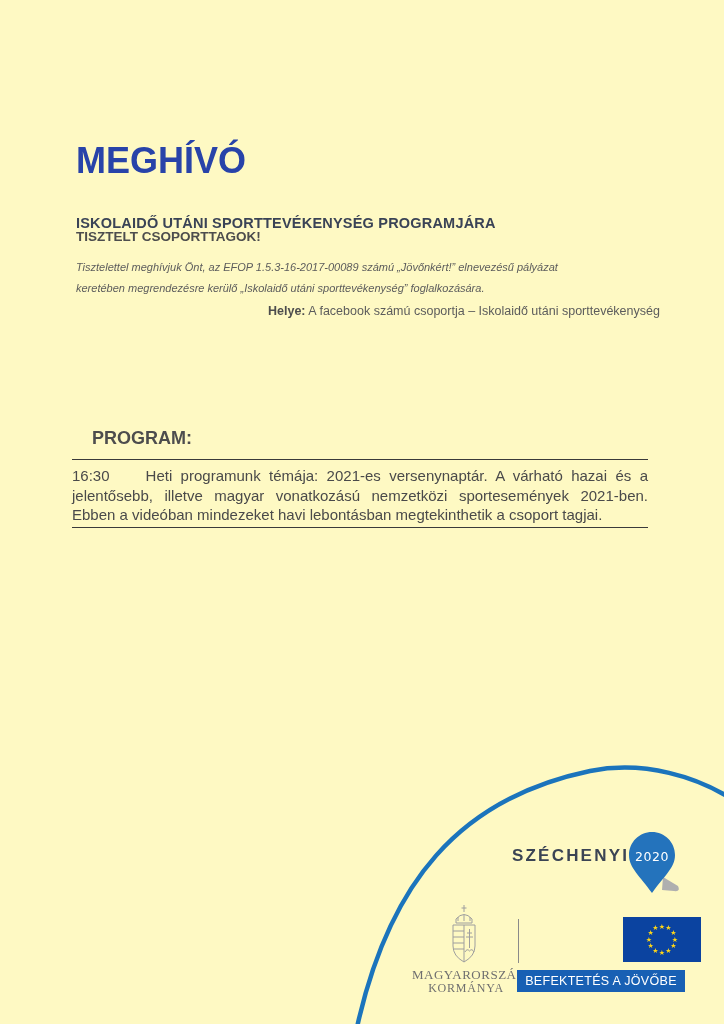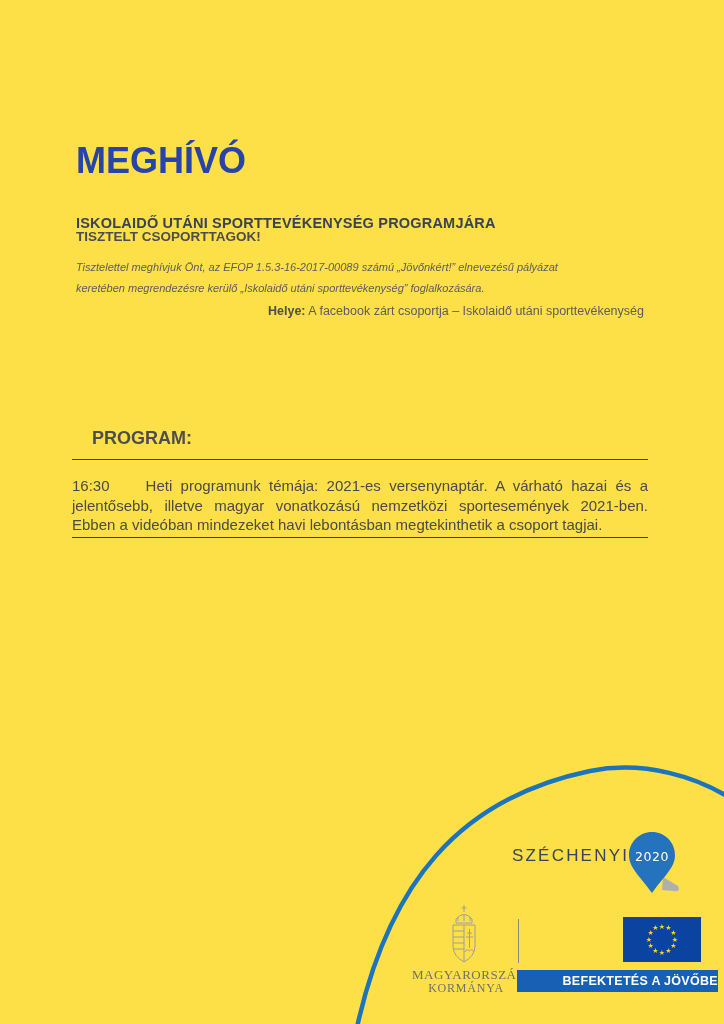--- a/index.html
+++ b/index.html
@@ -1,17 +1,17 @@
 <!DOCTYPE html>
 <html><head>
 <meta charset="utf-8">
 <style>
   html,body{margin:0;padding:0;background:#e8e8e8;}
   .page{
-    position:relative;width:724px;height:1024px;background:#fde047;
+    position:relative;width:724px;height:1024px;background:#fef9c3;
     margin:0 auto;overflow:hidden;
     font-family:"Liberation Sans",sans-serif;
   }
   
   .doc-title{
     position:absolute;left:76px;top:140px;
     font-size:36px;font-weight:bold;color:#2843A9;letter-spacing:0px;
   }
   .doc-subtitle{
     position:absolute;left:76px;top:187px;
@@ -31,62 +31,62 @@
   #date-line{left:255px;top:332px;}
   .hspace{display:inline-block;width:22px;}
   
   .program-heading{
     position:absolute;left:92px;top:428px;
     font-size:18px;font-weight:bold;color:#4D4D4D;
   }
   .program-box{
     position:absolute;left:72px;top:459px;width:576px;
     border-top:1.5px solid #3A3A3A;border-bottom:1.5px solid #3A3A3A;
-    padding:16px 0 2px 0;
+    padding:6px 0 2px 0;
     font-size:15px;line-height:19.5px;color:#4A4A4A;text-align:justify;
   }
   .program-box .tab{display:inline-block;width:36px;}
   
   .arc-svg{position:absolute;left:0;top:0;width:724px;height:1024px;pointer-events:none;}
   .szechenyi-text{
     position:absolute;left:512px;top:846px;
-    font-size:17px;font-weight:normal;color:#3B4454;letter-spacing:2.2px;
+    font-size:17px;font-weight:bold;color:#3B4454;letter-spacing:2.2px;
   }
   .pin-svg{position:absolute;left:629px;top:831px;width:52px;height:64px;}
   .coa-svg{position:absolute;left:444px;top:904px;width:40px;height:62px;}
   .gov-text{
     position:absolute;left:412px;top:968px;width:108px;text-align:center;
     font-family:"Liberation Serif",serif;color:#6F6F6F;
   }
   .gov-text .l1{font-size:13px;letter-spacing:.5px;line-height:14px;}
   .gov-text .l2{font-size:12px;letter-spacing:.8px;line-height:13px;}
   .eu-divider{position:absolute;left:518px;top:919px;width:1px;height:44px;background:#8A8A8A;}
   .eu-text{position:absolute;left:527px;top:918px;font-size:12.5px;line-height:15.5px;color:#3A3A3A;}
   .eu-text .b{font-weight:bold;}
   .eu-flag{position:absolute;left:623px;top:917px;width:78px;height:45px;}
   .invest-badge{
     position:absolute;left:517px;top:970px;width:168px;height:22px;
-    background:#1860B4;color:#ffffff;font-weight:bold;font-size:12.5px;
-    text-align:right;line-height:22px;letter-spacing:.3px;padding-left:33px;
+    background:#1860B4;color:#ffffff;font-weight:normal;font-size:12.5px;
+    text-align:center;line-height:22px;letter-spacing:.3px;
   }
 </style>
 </head>
 <body>
 
 <div class="page">
 
   <div class="doc-title">MEGHÍVÓ</div>
   <div class="doc-subtitle">ISKOLAIDŐ UTÁNI SPORTTEVÉKENYSÉG PROGRAMJÁRA</div>
   <div class="salutation">TISZTELT CSOPORTTAGOK!</div>
 
   <div class="intro">Tisztelettel meghívjuk Önt, az EFOP 1.5.3-16-2017-00089 számú „Jövőnkért!” elnevezésű pályázat keretében megrendezésre kerülő „Iskolaidő utáni sporttevékenység” foglalkozására.</div>
 
   <div class="meta-line" id="place-line">
     <span class="lbl">Helye:</span>
-    <span>A facebook zárt csoportja – Iskolaidő utáni sporttevékenység</span>
+    <span>A facebook számú csoportja – Iskolaidő utáni sporttevékenység</span>
   </div>
 
   <div class="program-heading">PROGRAM:</div>
   <div class="program-box">
     <span>16:30</span><span class="tab"></span><span>Heti programunk témája: 2021-es versenynaptár. A várható hazai és a jelentősebb, illetve magyar vonatkozású nemzetközi sportesemények 2021-ben. Ebben a videóban mindezeket havi lebontásban megtekinthetik a csoport tagjai.</span>
   </div>
 
   <svg class="arc-svg" viewBox="0 0 724 1024" xmlns="http://www.w3.org/2000/svg">
     <path d="M356 1032 C388 882 460 798 590 771 C646 760 698 778 730 798" fill="none" stroke="#1B74BC" stroke-width="4.5"></path>
   </svg>

